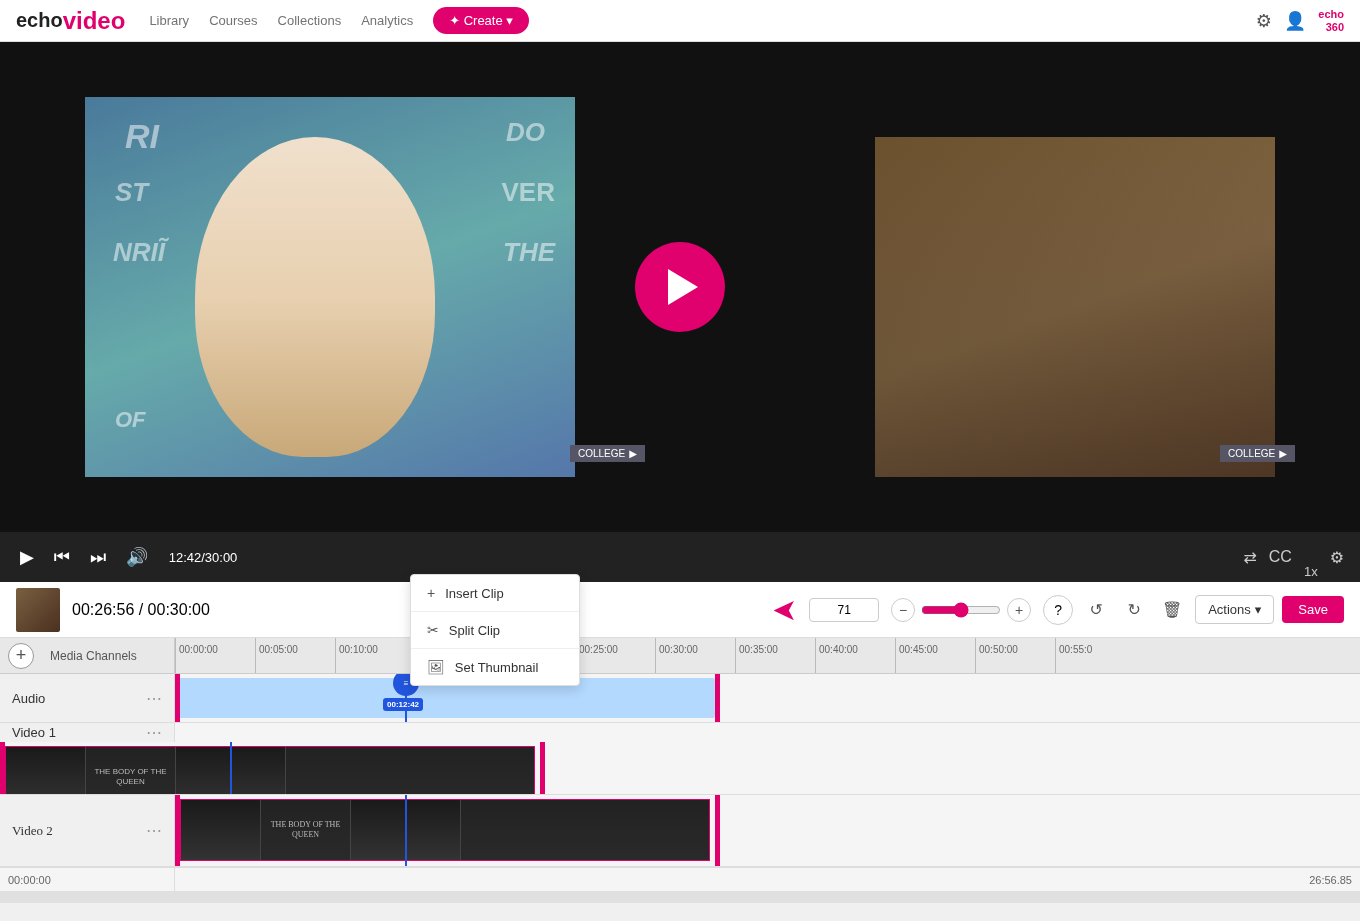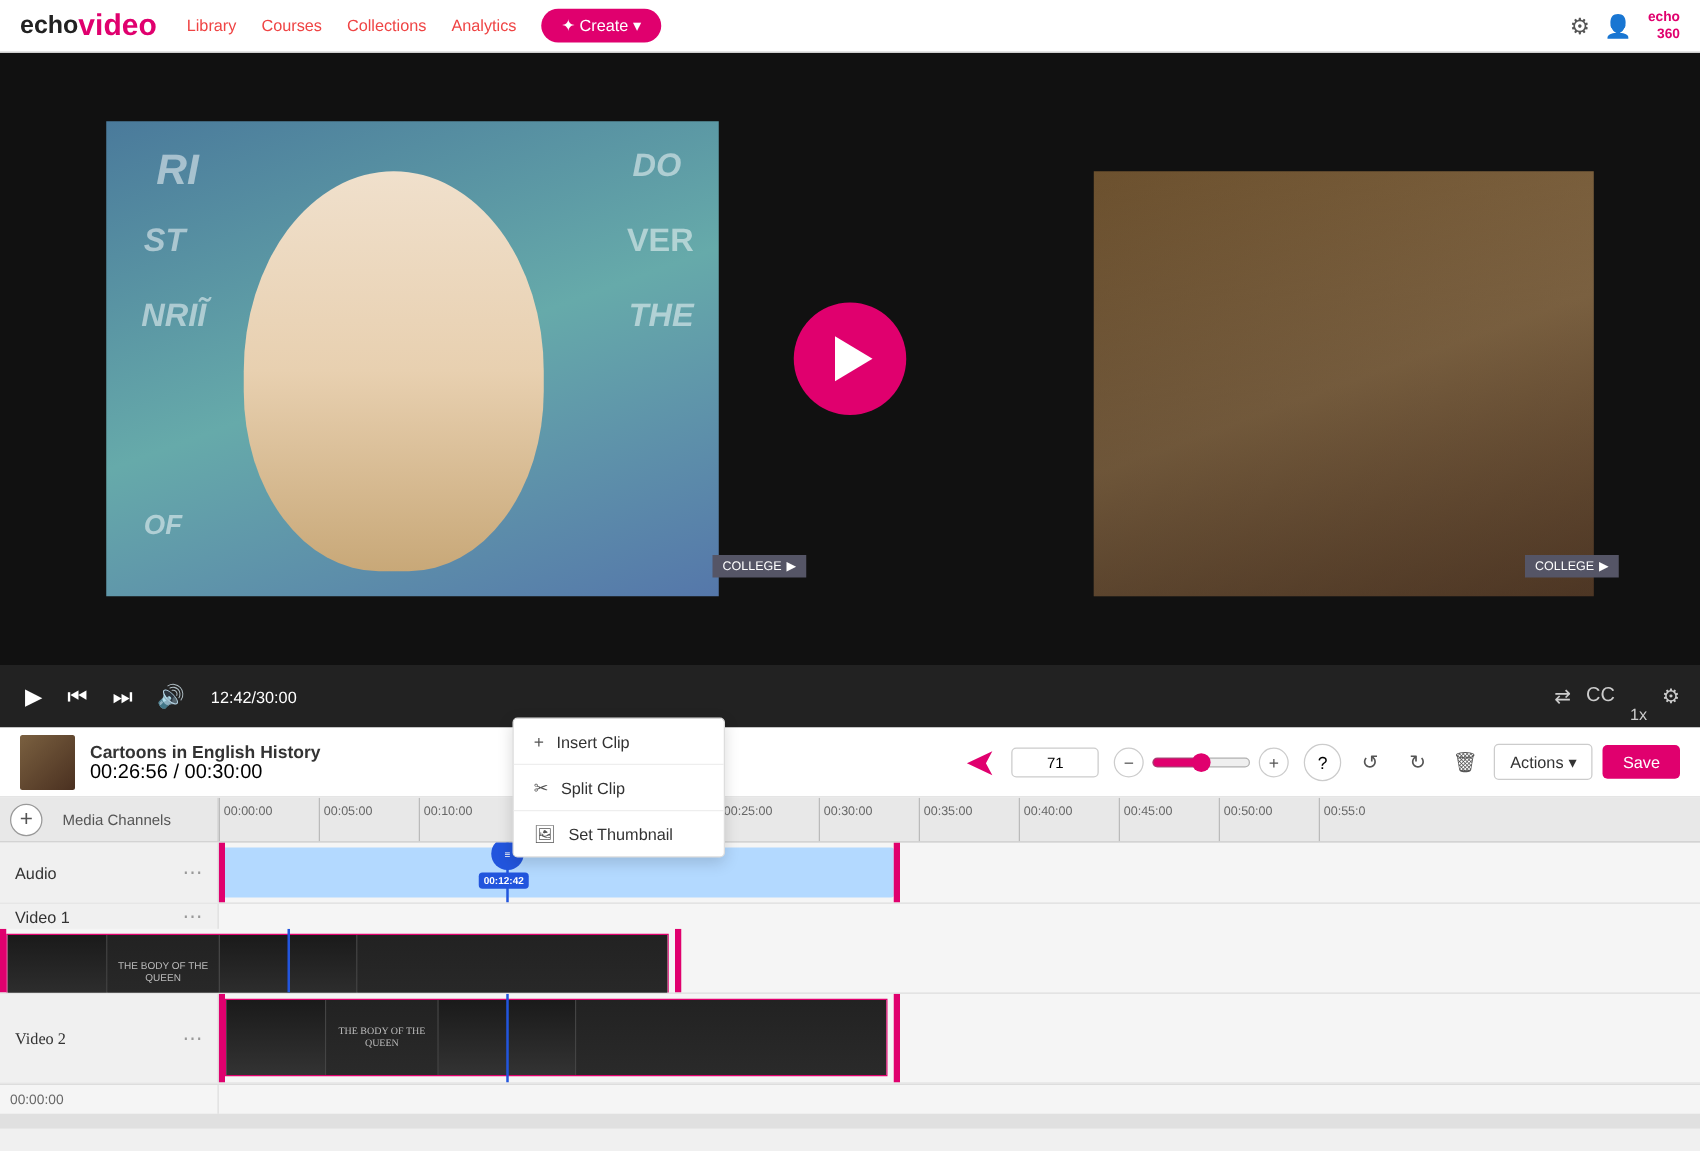--- a/index.html
+++ b/index.html
@@ -17,21 +17,21 @@
       z-index: 100;
     }
     .navbar-logo {
       display: flex;
       align-items: center;
       margin-right: 24px;
     }
     .logo-echo { color: #222; font-size: 20px; font-weight: 700; }
     .logo-video { color: #e0006e; font-size: 24px; font-weight: 700; }
     .nav-links { display: flex; gap: 20px; align-items: center; flex: 1; }
-    .nav-link { color: #ef4444; font-size: 13px; text-decoration: none; cursor: pointer; }
+    .nav-link { color: #737373; font-size: 13px; text-decoration: none; cursor: pointer; }
     .create-btn {
       background: #e0006e;
       color: #fff;
       border: none;
       border-radius: 20px;
       padding: 6px 16px;
       font-size: 13px;
       cursor: pointer;
       display: flex;
       align-items: center;
@@ -431,21 +431,20 @@
     <button class="speed-btn">1x</button>
     <span class="transport-icon">⚙</span>
   </div>
 </div>
 
 <div class="editor-toolbar" style="position:relative;">
   <div class="video-thumb">
     <div style="width:100%;height:100%;background:linear-gradient(135deg,#7a6040,#4a3020);"></div>
   </div>
   <div class="video-info">
-    <div class="video-title">Cartoons in English History</div>
     <div class="video-duration">00:26:56 / 00:30:00</div>
   </div>
 
   <div style="position:relative;display:flex;align-items:center;">
     <span style="color:#e0006e;font-size:30px;transform:scaleX(-1);display:inline-block;">➤</span>
   </div>
 
   <div class="context-menu">
     <div class="context-menu-item">
       <span style="font-size:14px;color:#555;">+</span>
@@ -577,16 +576,17 @@
           <div style="flex:1;background:linear-gradient(180deg,#222,#2a2a2a);"></div>
         </div>
       </div>
 
       <div style="position:absolute;left:230px;top:0;width:2px;height:100%;background:#2255dd;z-index:5;"></div>
     </div>
   </div>
 
   <div class="timeline-bottom">
     <div class="timeline-bottom-left">00:00:00</div>
+    <div class="timeline-bottom-right">26:56.85</div>
   </div>
 </div>
 
 <div class="scrollbar-area"></div>
 
 </body></html>

